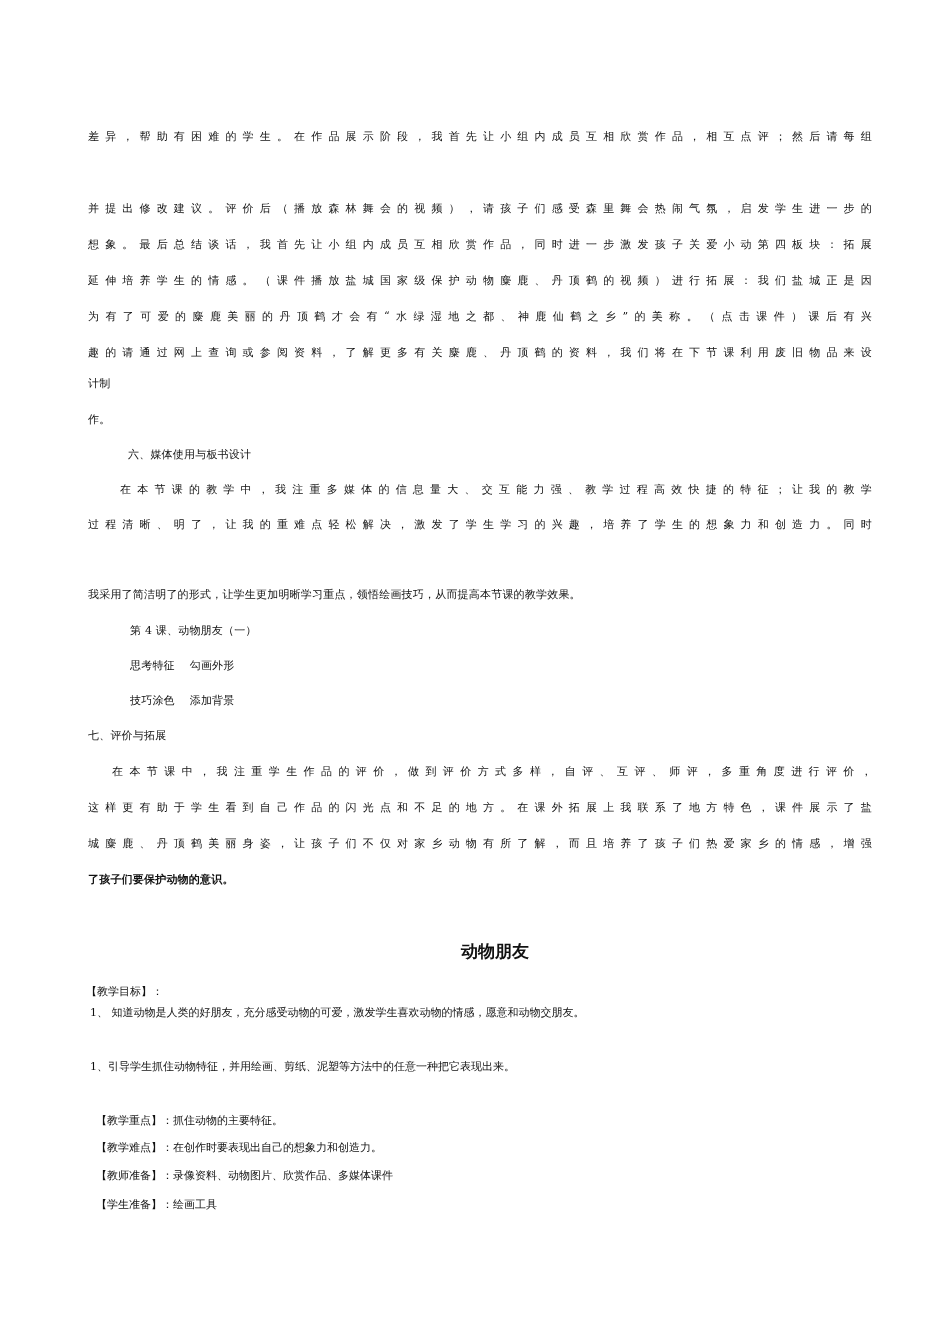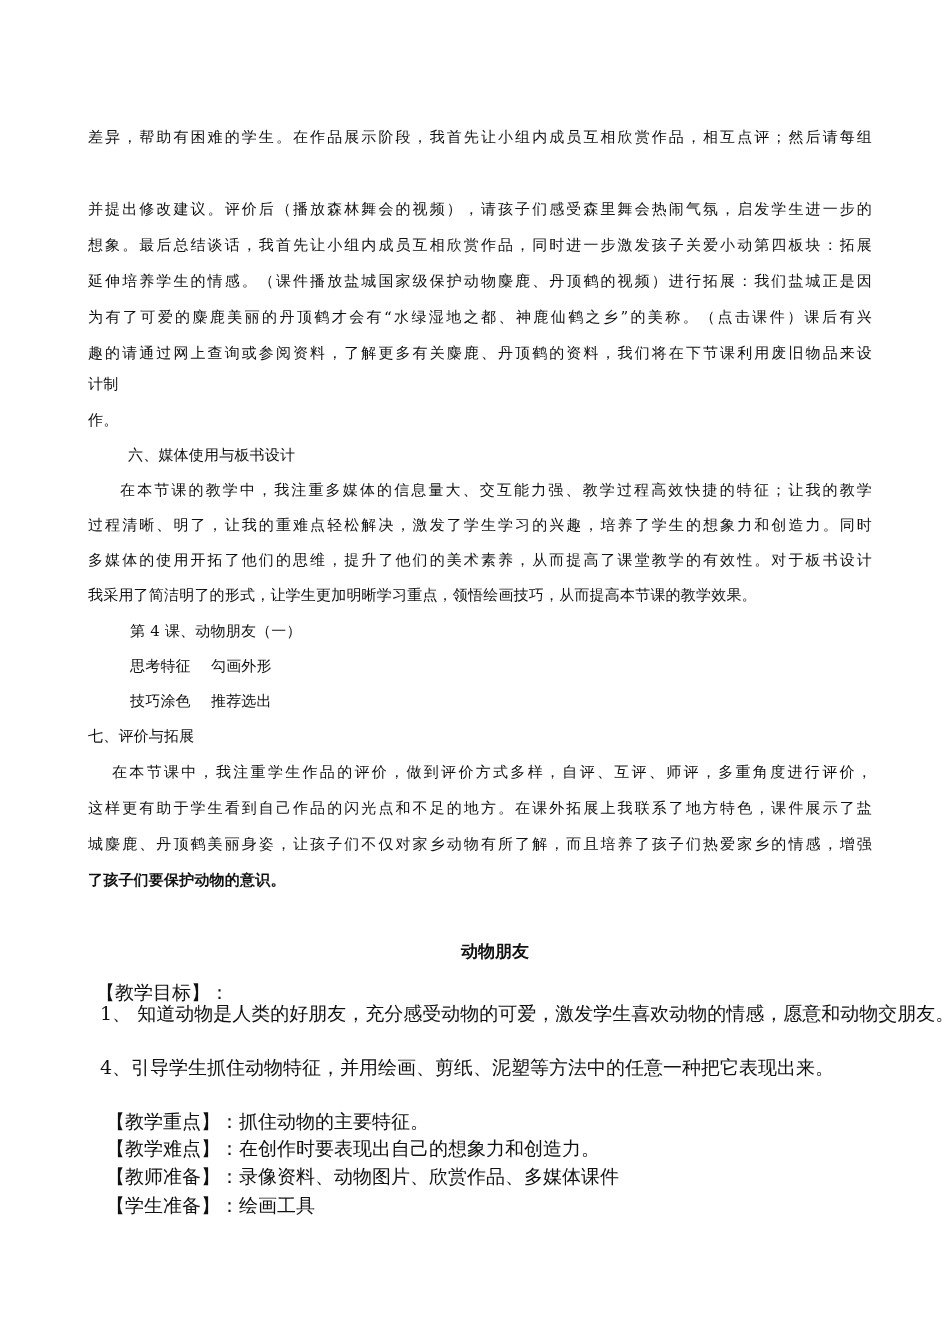--- a/index.html
+++ b/index.html
@@ -18,21 +18,21 @@
     .page {
       position: absolute;
       left: 0;
       top: 0;
       width: 950px;
       height: 1344px;
     }
     .line {
       position: absolute;
       left: 88px;
-      font-size: 15px;
+      font-size: 11px;
       line-height: 20px;
       white-space: nowrap;
       letter-spacing: 0.2px;
     }
     .justify {
       width: 784px;
       text-align: justify;
       text-align-last: justify;
     }
     .ind2 { left: 128px; }
@@ -41,62 +41,60 @@
       left: 0;
       width: 990px;
       text-align: center;
       font-family: "DejaVu Sans", "Liberation Sans", sans-serif;
       font-weight: bold;
       font-size: 17px;
       line-height: 22px;
     }
     .obj {
       position: absolute;
-      font-size: 19px;
+      font-size: 11px;
       line-height: 20px;
       white-space: nowrap;
-      margin-left: 10px;
     }
     .bracket-label { font-family: "DejaVu Sans", "Liberation Sans", sans-serif; }
   </style>
 </head>
 <body>
 
 <div class="page">
 
   <div class="line justify" style="top:127px;">差异，帮助有困难的学生。在作品展示阶段，我首先让小组内成员互相欣赏作品，相互点评；然后请每组</div>
   <div class="line justify" style="top:199px;">并提出修改建议。评价后（播放森林舞会的视频），请孩子们感受森里舞会热闹气氛，启发学生进一步的</div>
   <div class="line justify" style="top:235px;">想象。最后总结谈话，我首先让小组内成员互相欣赏作品，同时进一步激发孩子关爱小动第四板块：拓展</div>
   <div class="line justify" style="top:271px;">延伸培养学生的情感。（课件播放盐城国家级保护动物麋鹿、丹顶鹤的视频）进行拓展：我们盐城正是因</div>
   <div class="line justify" style="top:343px;">趣的请通过网上查询或参阅资料，了解更多有关麋鹿、丹顶鹤的资料，我们将在下节课利用废旧物品来设</div>
   <div class="line justify" style="top:307px;">为有了可爱的麋鹿美丽的丹顶鹤才会有“水绿湿地之都、神鹿仙鹤之乡”的美称。（点击课件）课后有兴</div>
   <div class="line" style="top:374px;">计制</div>
   <div class="line" style="top:410px;">作。</div>
 
   <div class="line ind2" style="top:445px;">六、媒体使用与板书设计</div>
   <div class="line justify" style="top:480px; text-indent:32px;">在本节课的教学中，我注重多媒体的信息量大、交互能力强、教学过程高效快捷的特征；让我的教学</div>
   <div class="line justify" style="top:515px;">过程清晰、明了，让我的重难点轻松解决，激发了学生学习的兴趣，培养了学生的想象力和创造力。同时</div>
-  <div class="line justify" style="top:550px;">多媒体的使用开拓了他们的思维，提升了他们的美术素养，从而提高了课堂教学的有效性。对于板书设计</div>
   <div class="line" style="top:585px;">我采用了简洁明了的形式，让学生更加明晰学习重点，领悟绘画技巧，从而提高本节课的教学效果。</div>
 
   <div class="line ind2" style="top:621px; left:130px;">第 4 课、动物朋友（一）</div>
   <div class="line ind2" style="top:656px; left:130px;">思考特征　 勾画外形</div>
-  <div class="line ind2" style="top:691px; left:130px;">技巧涂色　 推荐选出</div>
+  <div class="line ind2" style="top:691px; left:130px;">技巧涂色　 添加背景</div>
 
   <div class="line" style="top:726px;">七、评价与拓展</div>
   <div class="line justify" style="top:762px; text-indent:24px;">在本节课中，我注重学生作品的评价，做到评价方式多样，自评、互评、师评，多重角度进行评价，</div>
   <div class="line justify" style="top:798px;">这样更有助于学生看到自己作品的闪光点和不足的地方。在课外拓展上我联系了地方特色，课件展示了盐</div>
   <div class="line justify" style="top:834px;">城麋鹿、丹顶鹤美丽身姿，让孩子们不仅对家乡动物有所了解，而且培养了孩子们热爱家乡的情感，增强</div>
   <div class="line" style="top:870px;font-weight:bold;">了孩子们要保护动物的意识。</div>
 
   <div class="title" style="top:940px;">动物朋友</div>
 
   <div class="obj" style="top:982px; left:86px;">【教学目标】：</div>
   <div class="obj" style="top:1003px; left:90px;">1、  知道动物是人类的好朋友，充分感受动物的可爱，激发学生喜欢动物的情感，愿意和动物交朋友。</div>
-  <div class="obj" style="top:1057px; left:90px;">4、引导学生抓住动物特征，并用绘画、剪纸、泥塑等方法中的任意一种把它表现出来。</div>
+  <div class="obj" style="top:1057px; left:90px;">1、引导学生抓住动物特征，并用绘画、剪纸、泥塑等方法中的任意一种把它表现出来。</div>
 
   <div class="obj" style="top:1111px; left:96px;">
     <span class="bracket-label">【教学重点】：</span><span>抓住动物的主要特征。</span>
   </div>
   <div class="obj" style="top:1138px; left:96px;">
     <span class="bracket-label">【教学难点】：</span><span>在创作时要表现出自己的想象力和创造力。</span>
   </div>
   <div class="obj" style="top:1166px; left:96px;">
     <span class="bracket-label">【教师准备】：</span><span>录像资料、动物图片、欣赏作品、多媒体课件</span>
   </div>

